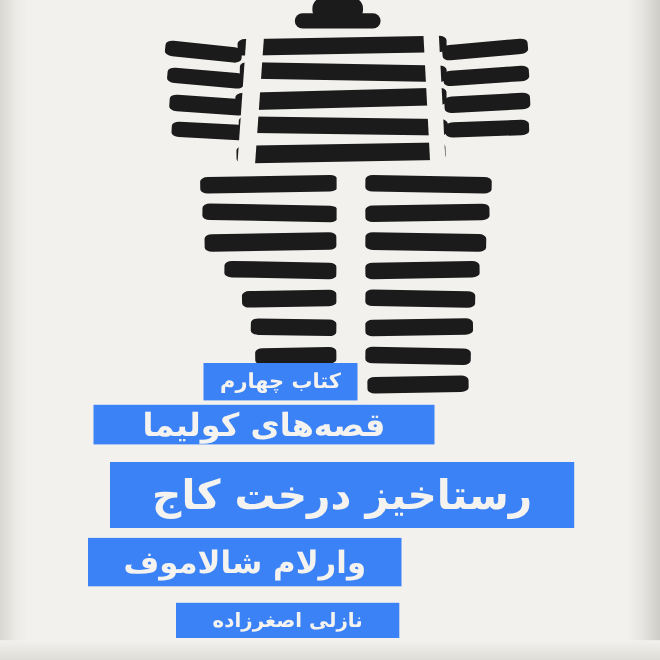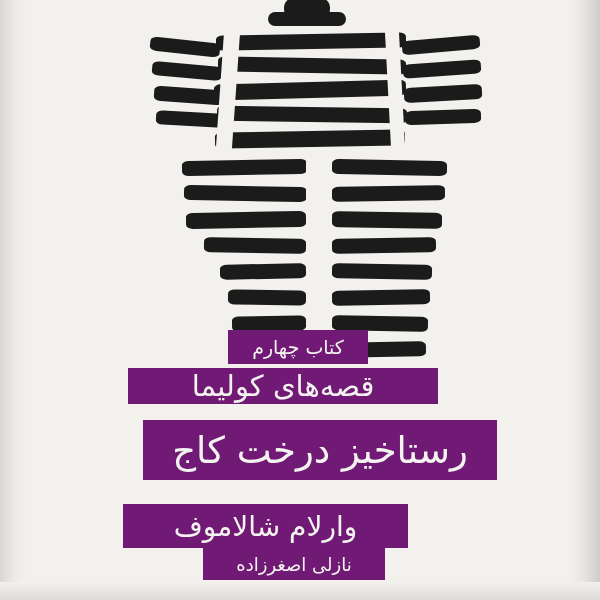--- a/index.html
+++ b/index.html
@@ -101,36 +101,35 @@
     top: 30px;
     width: 14px;
     height: 120px;
     background: #f2f1ee;
     transform: rotate(-3deg);
   }
 
   
   .plate {
     position: absolute;
-    background: #701a75;
+    background: #3b82f6;
     color: #f4f3f0;
     display: flex;
     align-items: center;
     justify-content: center;
-    font-weight: normal;
+    font-weight: bold;
     letter-spacing: 0.5px;
     white-space: nowrap;
     direction: rtl;
-    margin-left: 43px;
   }
   .plate-series   { left: 185px; top: 330px; width: 140px; height: 34px; font-size: 19px; }
   .plate-collection { left: 85px; top: 368px; width: 310px; height: 36px; font-size: 29px; }
-  .plate-title    { left: 100px; top: 420px; width: 354px; height: 60px; font-size: 37px; }
-  .plate-author   { left: 80px; top: 504px; width: 285px; height: 44px; font-size: 28px; }
-  .plate-translator { left: 160px; top: 548px; width: 182px; height: 32px; font-size: 18px; }
+  .plate-title    { left: 100px; top: 420px; width: 422px; height: 60px; font-size: 37px; }
+  .plate-author   { left: 80px; top: 489px; width: 285px; height: 44px; font-size: 28px; }
+  .plate-translator { left: 160px; top: 548px; width: 203px; height: 32px; font-size: 18px; }
 </style>
 </head>
 <body>
 
 <div class="page">
 
   <div class="edge-left"></div>
   <div class="edge-right"></div>
   <div class="edge-bottom"></div>
 

